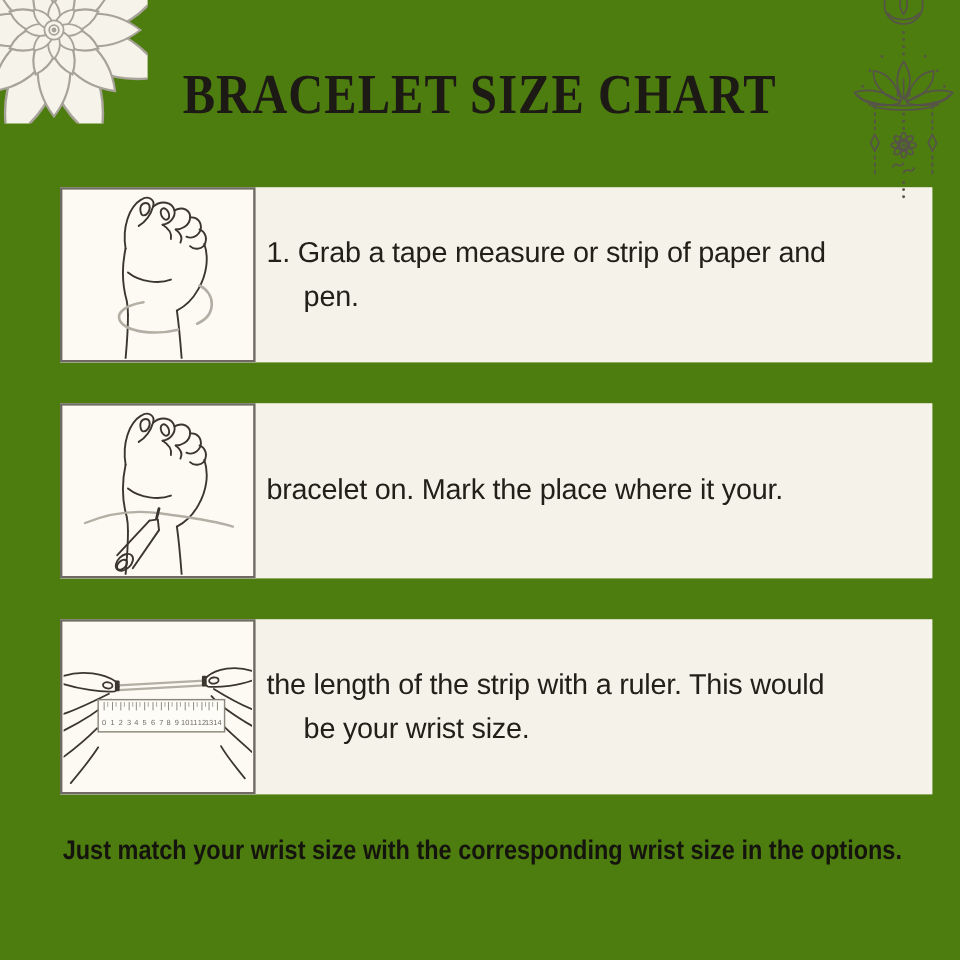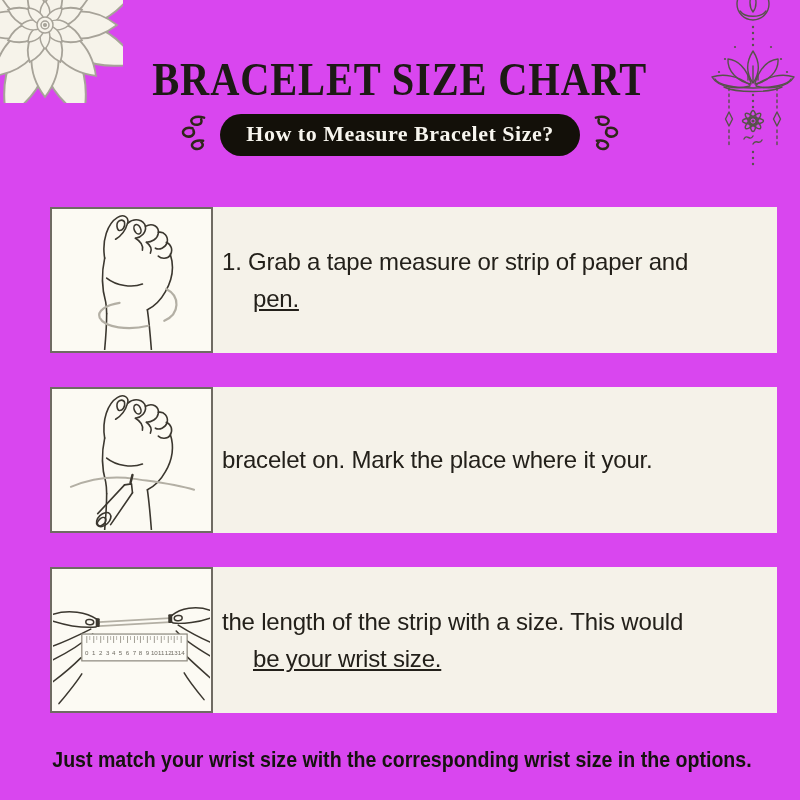--- a/index.html
+++ b/index.html
@@ -1,37 +1,37 @@
 <!DOCTYPE html>
 <html><head>
 <meta charset="utf-8">
 <style>
   html,body{margin:0;padding:0;background:#e8e5da;}
-  .page{position:relative;width:800px;height:800px;background:#d946ef;overflow:hidden;
+  .page{position:relative;width:800px;height:800px;background:#4d7c0f;overflow:hidden;
         font-family:"Liberation Sans",sans-serif;color:#1d1a15;}
 
   
   .title{margin:0;padding-top:54px;text-align:center;line-height:1.1;}
   .title span{display:inline-block;font-family:"Liberation Serif",serif;font-weight:700;
         font-size:47px;letter-spacing:1px;color:#1d1a15;transform:scaleX(.86);transform-origin:center;}
   .badge-row{display:flex;justify-content:center;align-items:center;gap:13px;margin-top:7px;}
   .badge{background:#131009;color:#f7f5ee;font-family:"Liberation Serif",serif;font-weight:700;
         font-size:22px;line-height:1;padding:9px 26px 11px;border-radius:22px;letter-spacing:.5px;}
   .flourish{width:29px;height:44px;}
   .flourish.right{transform:scaleX(-1);}
 
   
   .steps{margin:50px 0 0 50px;}
   .step{display:flex;align-items:center;margin-bottom:34px;background:#f5f2e9;width:727px;}
   .fig{box-sizing:border-box;flex:none;width:163px;height:146px;border:2px solid #6f6b62;
        background:#fcfaf3;padding:1px;}
   .fig svg{width:100%;height:100%;display:block;}
   .step-text{margin-left:9px;font-size:24px;line-height:37px;letter-spacing:-.2px;
        color:#23201a;white-space:nowrap;}
-  .step-line + .step-line{padding-left:31px;text-decoration:underline;}
+  .step-line + .step-line{padding-left:31px;}
 
   
   .footer{text-align:center;margin-top:32px;white-space:nowrap;}
   .footer span{display:inline-block;font-weight:700;font-size:22.5px;color:#15130e;
        transform:scaleX(.87);transform-origin:center;}
 
   
   .mandala{position:absolute;left:-27px;top:-47px;width:150px;height:150px;}
   .pendant{position:absolute;left:696px;top:0;width:112px;height:180px;}
 </style>
@@ -147,37 +147,20 @@
         <circle cx="57" cy="107" r="1.2"></circle>
       <circle cx="57" cy="121" r="1.6"></circle>
       <circle cx="57" cy="152" r="1.2"></circle>
         <circle cx="57" cy="158" r="1.2"></circle>
         <circle cx="57" cy="164" r="1.2"></circle>
     </g>
   </svg>
 
   <h1 class="title"><span>BRACELET SIZE CHART</span></h1>
 
-  <div class="badge-row">
-    <svg class="flourish" viewBox="0 0 30 44">
-      <g fill="none" stroke="#2e2619" stroke-width="2.6" stroke-linecap="round">
-        <path d="M27 4 C17 1 11 6 15 10 C19 13 26 11 24 6"></path>
-        <path d="M15 15 C6 13 2 20 8 23 C13 25 18 22 16 17"></path>
-        <path d="M26 28 C16 26 11 33 17 36 C23 38 28 33 24 29"></path>
-      </g>
-    </svg>
-    <div class="badge">How to Measure Bracelet Size?</div>
-    <svg class="flourish right" viewBox="0 0 30 44">
-      <g fill="none" stroke="#2e2619" stroke-width="2.6" stroke-linecap="round">
-        <path d="M27 4 C17 1 11 6 15 10 C19 13 26 11 24 6"></path>
-        <path d="M15 15 C6 13 2 20 8 23 C13 25 18 22 16 17"></path>
-        <path d="M26 28 C16 26 11 33 17 36 C23 38 28 33 24 29"></path>
-      </g>
-    </svg>
-  </div>
 
   <div class="steps">
 
     <div class="step">
       <div class="fig">
         <svg viewBox="0 0 158 140">
           <use href="#fist" transform="translate(-8 0)"></use>
           <g fill="none" stroke="#b3afa4" stroke-width="2.2" stroke-linecap="round">
             <path d="M114 79 C128 86 128 104 112 111"></path>
             <path d="M96 116 C76 121 52 118 47 108 C44 101 54 95 67 93"></path>
@@ -250,21 +233,21 @@
               <text x="102" y="85">10</text>
               <text x="109" y="85">11</text>
               <text x="116" y="85">12</text>
               <text x="122" y="85">13</text>
               <text x="129" y="85">14</text>
             </g>
           </g>
         </svg>
       </div>
       <div class="step-text">
-        <div class="step-line">the length of the strip with a size. This would</div>
+        <div class="step-line">the length of the strip with a ruler. This would</div>
         <div class="step-line">be your wrist size.</div>
       </div>
     </div>
 
   </div>
 
   <div class="footer">
     <span>Just match your wrist size with the corresponding wrist size in the options.</span>
   </div>
 

